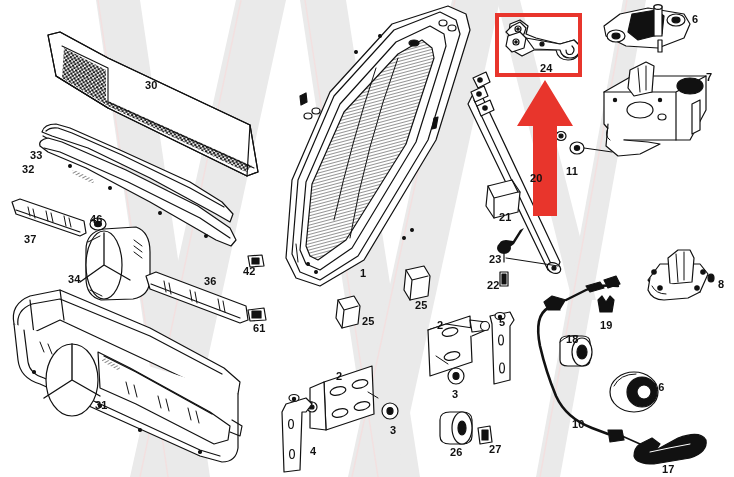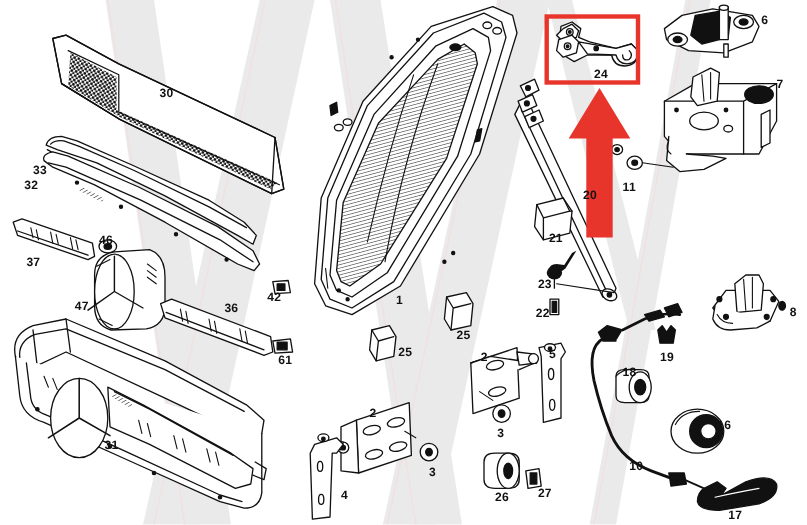--- a/index.html
+++ b/index.html
@@ -354,21 +354,21 @@
       <polygon id="arrowpoly" points="30,0 58,46 42,46 42,136 18,136 18,46 2,46" fill="#e8352c"></polygon>
     </svg>
   </div>
 
   <div id="labels">
       <div class="lbl" style="left: 145px; top: 80px;">30</div>
       <div class="lbl" style="left: 22px; top: 120px; margin-top: 44px;">32</div>
       <div class="lbl" style="left: 30px; top: 150px;">33</div>
       <div class="lbl" style="left: 24px; top: 234px;">37</div>
       <div class="lbl" style="left: 90px; top: 214px;">46</div>
-      <div class="lbl" style="left: 68px; top: 274px;">47</div>
+      <div class="lbl" style="left: 68px; top: 274px;">34</div>
       <div class="lbl" style="left: 204px; top: 276px;">36</div>
       <div class="lbl" style="left: 243px; top: 266px;">42</div>
       <div class="lbl" style="left: 253px; top: 323px;">61</div>
       <div class="lbl" style="left: 95px; top: 400px;">31</div>
       <div class="lbl" style="left: 360px; top: 268px;">1</div>
       <div class="lbl" style="left: 362px; top: 316px;">25</div>
       <div class="lbl" style="left: 415px; top: 300px;">25</div>
       <div class="lbl" style="left: 336px; top: 371px;">2</div>
       <div class="lbl" style="left: 437px; top: 320px;">2</div>
       <div class="lbl" style="left: 390px; top: 425px;">3</div>

